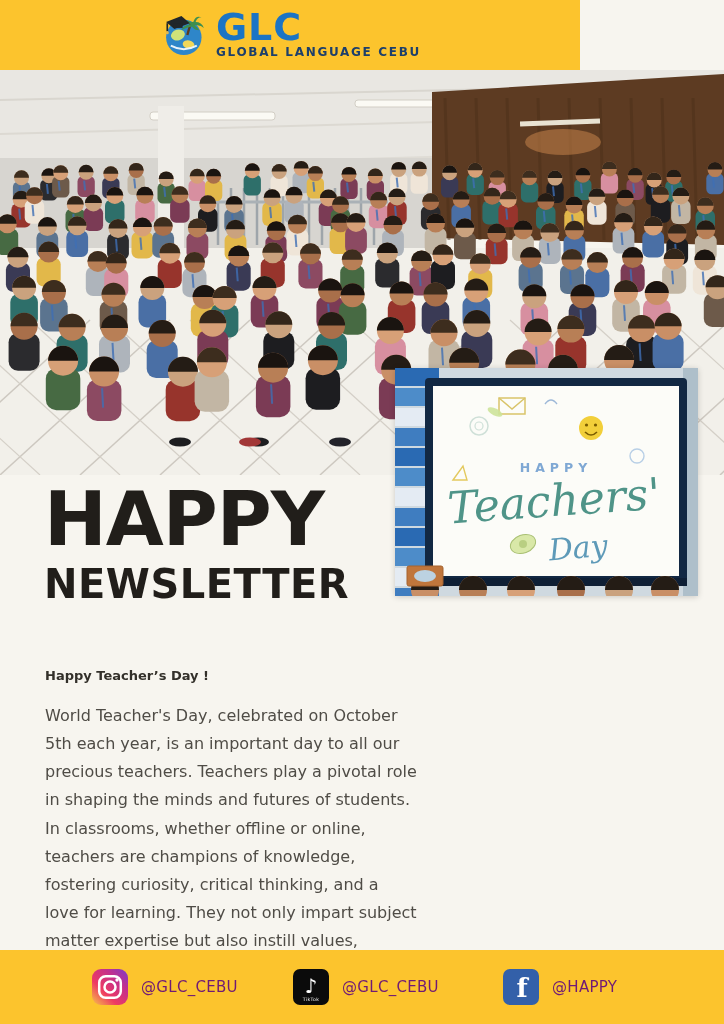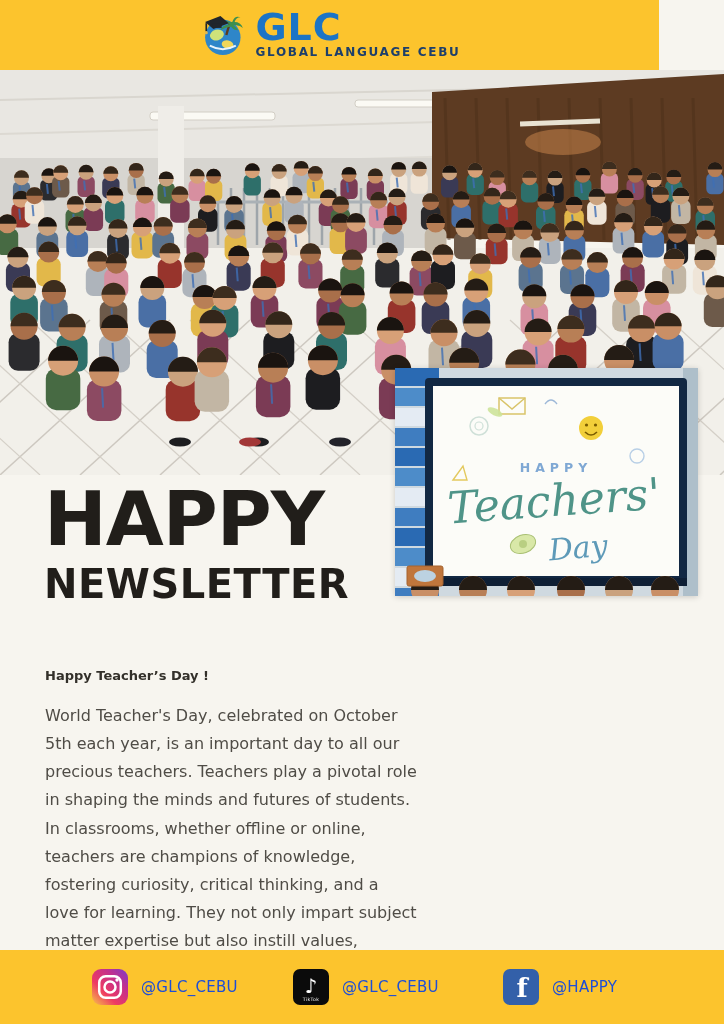--- a/index.html
+++ b/index.html
@@ -1,19 +1,19 @@
 <!DOCTYPE html>
 <html><head>
 <meta charset="utf-8">
 <style>
   html,body{margin:0;padding:0;background:#f7f5ef;}
   .page{position:relative;width:724px;height:1024px;background:#f7f5ef;overflow:hidden;
         font-family:"DejaVu Sans","Liberation Sans",sans-serif;}
   
-  .header{position:absolute;left:0;top:0;width:659px;height:70px;background:#fcc42d;
+  .header{position:absolute;left:0;top:0;width:580px;height:70px;background:#fcc42d;
           display:flex;align-items:center;justify-content:center;}
   .logo{display:flex;align-items:center;gap:5px;}
   .logo-col{display:flex;flex-direction:column;align-items:flex-start;}
   .logo-glc{font-size:38px;font-weight:bold;color:#1b74c5;line-height:.85;letter-spacing:1px;}
   .logo-sub{font-size:12px;font-weight:bold;color:#1d3f6b;letter-spacing:1.7px;margin-top:2px;}
   
   .main-photo{position:absolute;left:0;top:70px;width:724px;height:405px;overflow:hidden;}
   .overlay-photo{position:absolute;left:395px;top:368px;width:303px;height:228px;overflow:hidden;
                  box-shadow:0 1px 6px rgba(0,0,0,.18);}
   
@@ -22,21 +22,21 @@
   .t2{font-size:40px;font-weight:bold;letter-spacing:.5px;line-height:1;margin-top:7px;}
   .t3{font-size:22px;font-weight:bold;letter-spacing:.5px;margin-top:13px;}
   
   .heading{position:absolute;left:45px;top:668px;font-size:13px;font-weight:bold;color:#33302a;}
   .col-left{position:absolute;left:45px;top:702px;width:372px;font-size:16px;line-height:1.76;color:#4f4c46;}
   .col-right{position:absolute;left:430px;top:737px;width:276px;font-size:16px;line-height:1.7;color:#4f4c46;}
   
   .footer{position:absolute;left:0;top:950px;width:724px;height:74px;background:#fcc42d;}
   .social{position:absolute;top:0;height:74px;display:flex;align-items:center;gap:13px;cursor:pointer;}
   .s1{left:92px}.s2{left:293px}.s3{left:503px}
-  .handle{font-size:15px;color:#1d4ed8;letter-spacing:.3px;}
+  .handle{font-size:15px;color:#701a75;letter-spacing:.3px;}
   .icon36{width:36px;height:36px;display:block;}
 </style>
 </head>
 <body>
 
 <div class="page">
 
   <div class="header">
     <div class="logo">
       <svg class="icon-globe" width="52" height="52" viewBox="0 0 44 44">

